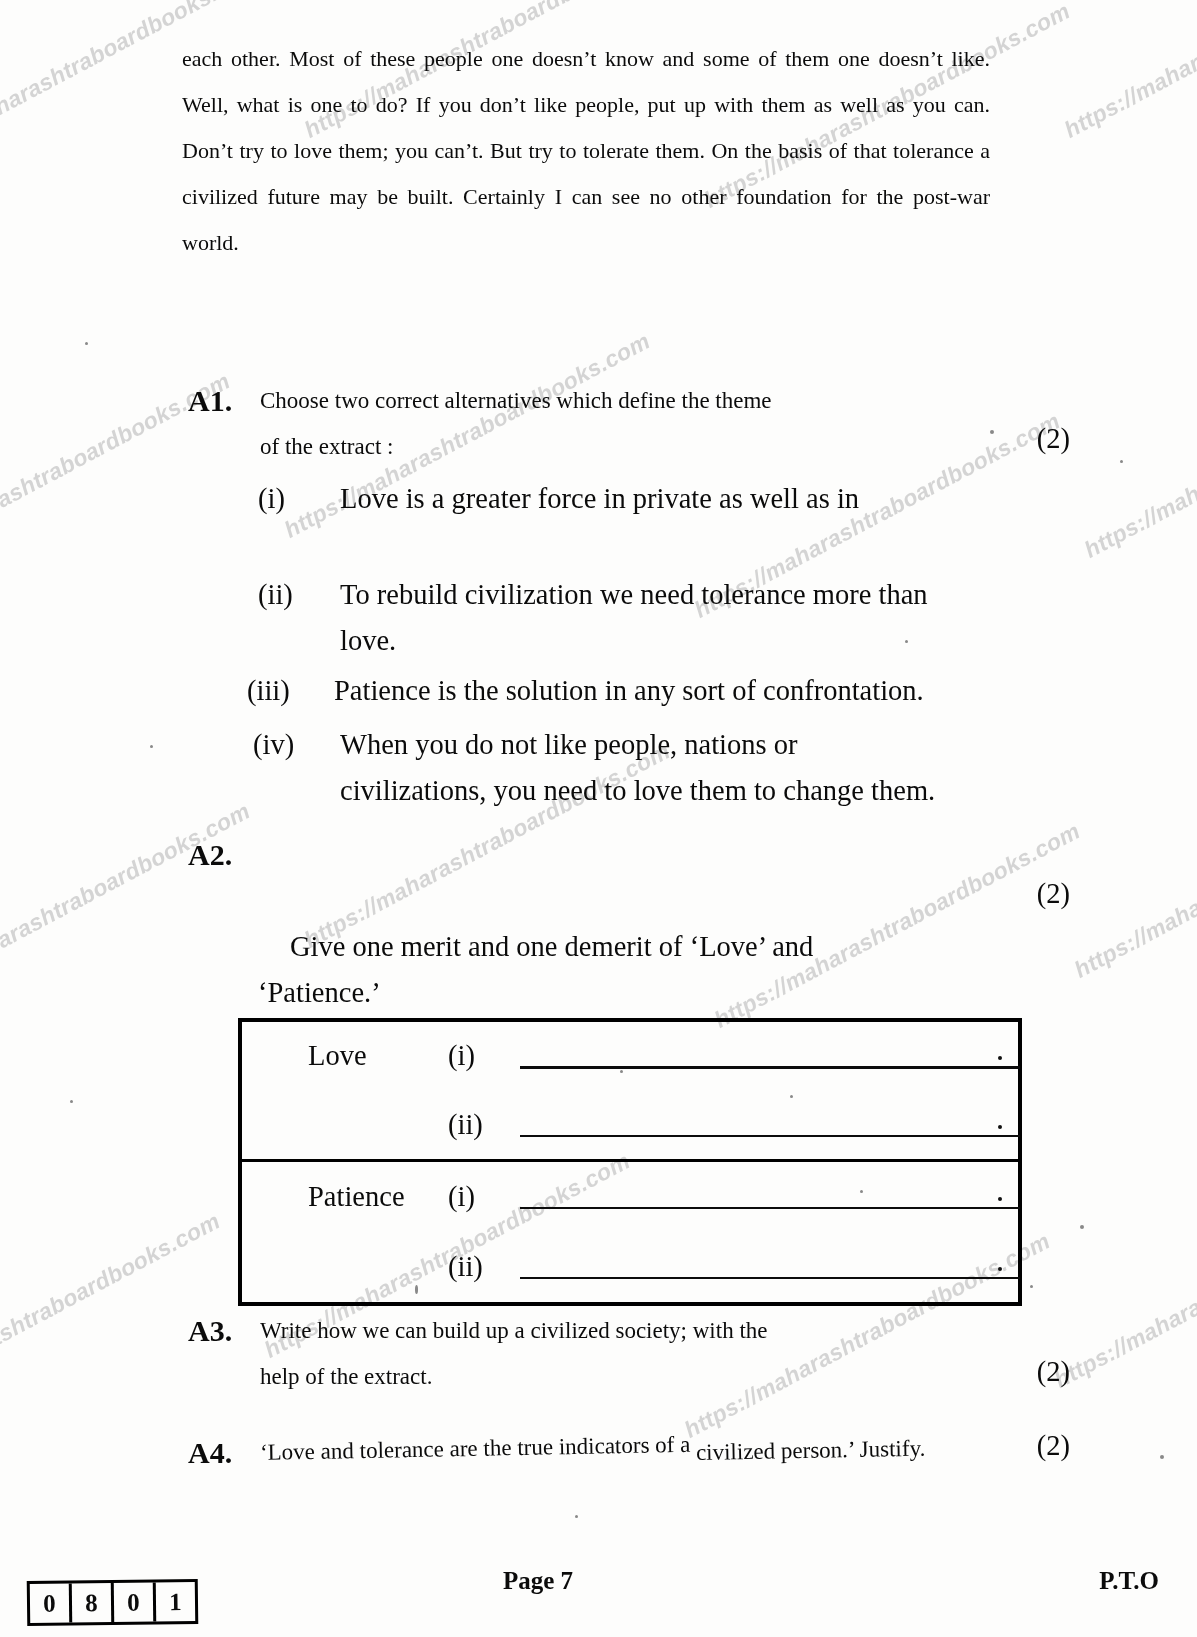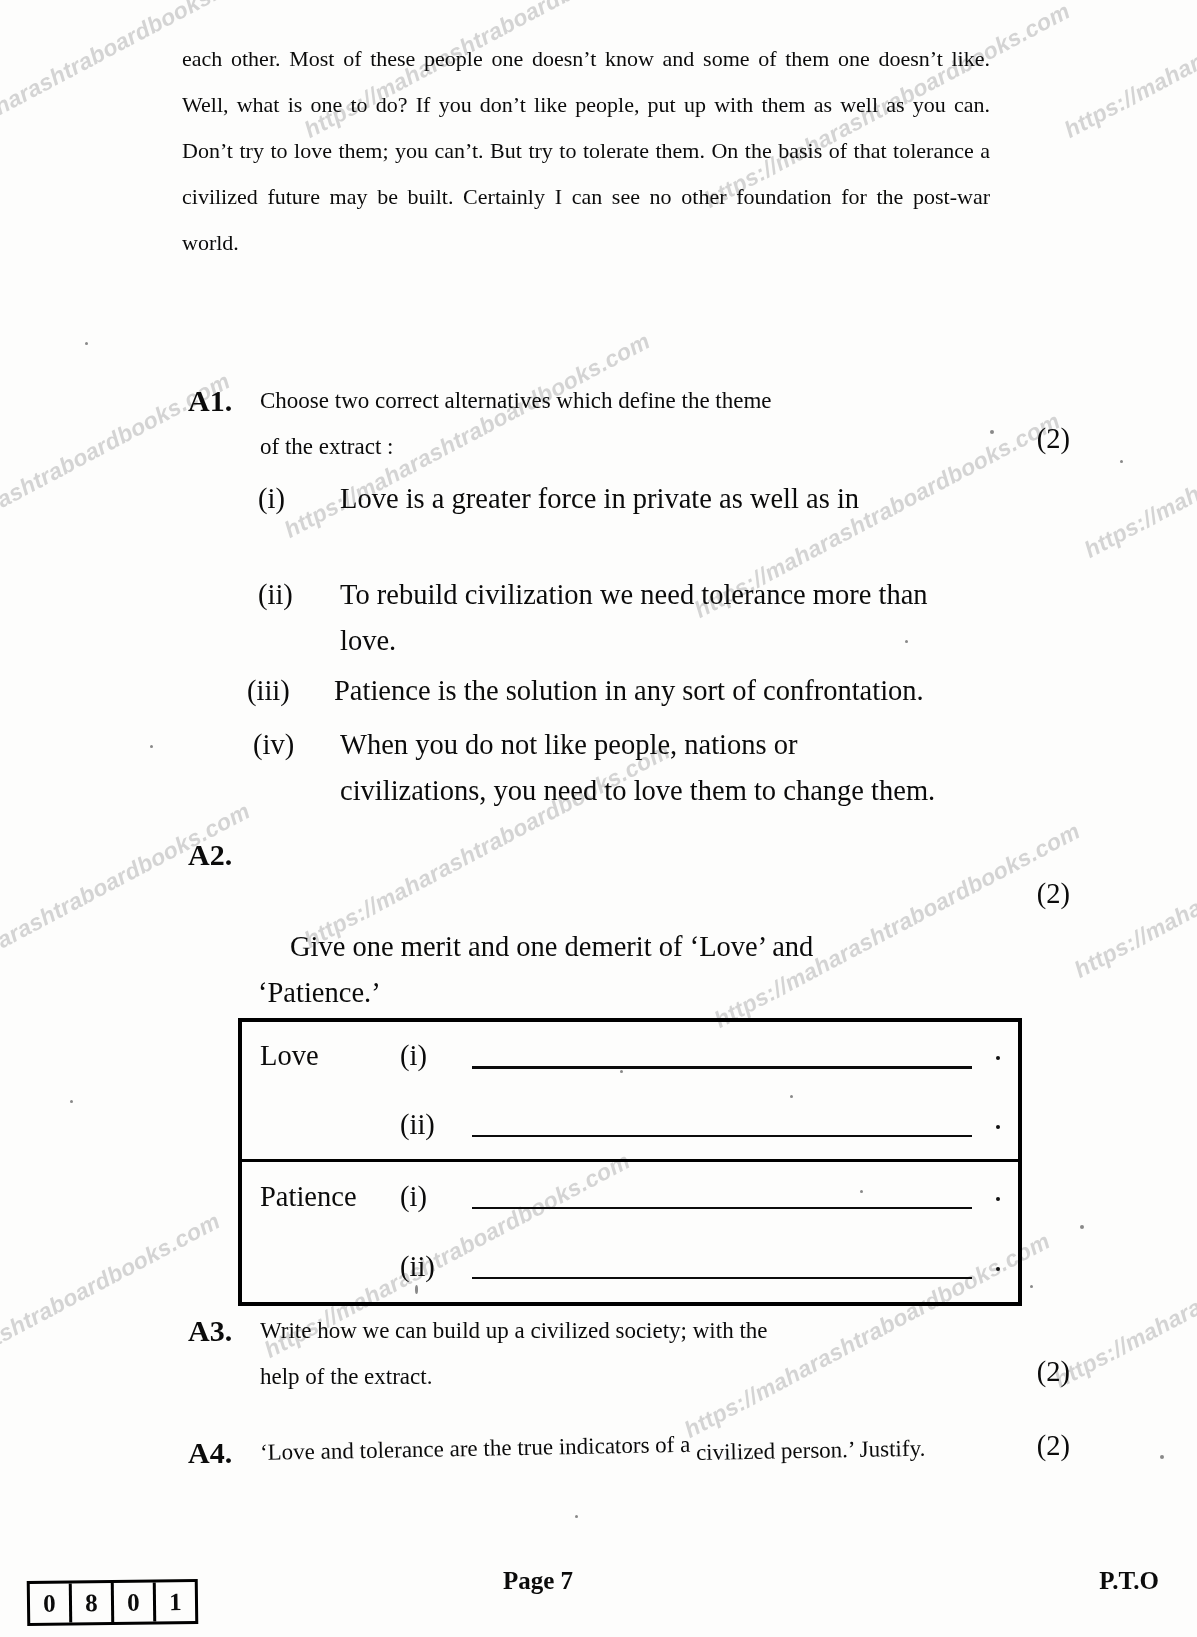--- a/index.html
+++ b/index.html
@@ -124,20 +124,21 @@
     box-sizing: border-box;
   }
   .tbl-group.top {
     border-bottom: 3px solid #000;
   }
   .tbl-row {
     position: relative;
     height: 50%;
     display: flex;
     align-items: center;
+    padding-left: 48px;
   }
   .tbl-cat {
     width: 158px;
     flex: 0 0 158px;
     padding-left: 18px;
     font-size: 28.5px;
     box-sizing: border-box;
   }
   .tbl-num {
     width: 72px;

